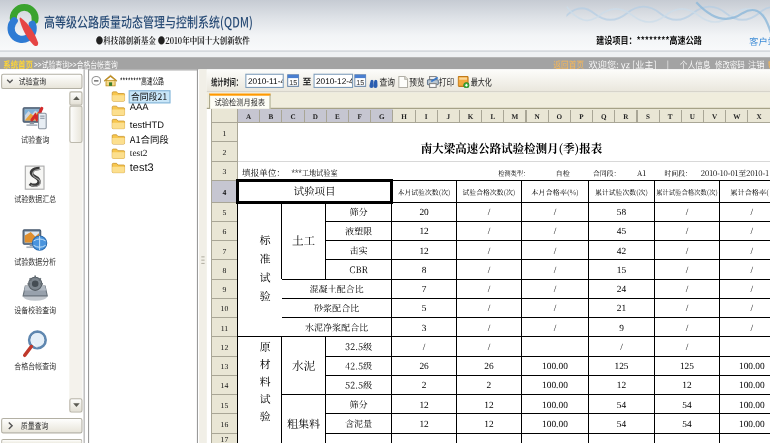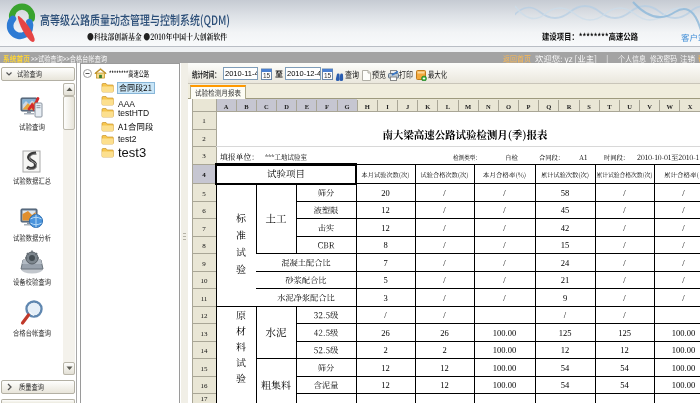--- a/index.html
+++ b/index.html
@@ -276,21 +276,21 @@
             <path d="M4.4 -7.2C3.5 -5.8 2 -4.7 0.3 -4.1C0.5 -3.9 0.7 -3.7 0.8 -3.5C1.2 -3.7 1.7 -3.9 2.1 -4.2V-3.8H6.4V-4.3C6.8 -4.1 7.3 -3.8 7.8 -3.6C7.9 -3.8 8.1 -4 8.2 -4.2C6.9 -4.7 5.7 -5.4 4.7 -6.5L5 -6.9ZM2.4 -4.4C3.1 -4.8 3.7 -5.4 4.3 -6C4.9 -5.4 5.6 -4.8 6.4 -4.4ZM1.7 -2.8V0.7H2.3V0.2H6.3V0.6H6.9V-2.8ZM2.3 -0.4V-2.2H6.3V-0.4Z M10.6 -5.2V-4.6H14.9V-5.2ZM11.6 -3.2H13.9V-1.6H11.6ZM11 -3.8V-0.4H11.6V-1.1H14.5V-3.8ZM9.2 -6.7V0.7H9.9V-6.1H15.6V-0.1C15.6 0 15.6 0.1 15.4 0.1C15.3 0.1 14.8 0.1 14.3 0.1C14.4 0.2 14.5 0.5 14.5 0.7C15.2 0.7 15.7 0.7 15.9 0.6C16.2 0.5 16.3 0.3 16.3 -0.1V-6.7Z M21.6 -6.8V-5.8C21.6 -5.2 21.4 -4.4 20.6 -3.9C20.7 -3.8 21 -3.6 21 -3.5C22 -4.1 22.2 -5 22.2 -5.8V-6.3H23.4V-4.7C23.4 -4.1 23.5 -3.9 24 -3.9C24.1 -3.9 24.6 -3.9 24.7 -3.9C24.8 -3.9 25 -3.9 25.1 -3.9C25.1 -4 25.1 -4.3 25.1 -4.4C25 -4.4 24.8 -4.4 24.7 -4.4C24.6 -4.4 24.2 -4.4 24.1 -4.4C24 -4.4 23.9 -4.4 23.9 -4.7V-6.8ZM21 -3.3V-2.7H21.6L21.3 -2.6C21.5 -1.9 21.9 -1.3 22.4 -0.8C21.8 -0.3 21.1 -0 20.3 0.2C20.5 0.3 20.6 0.5 20.7 0.7C21.5 0.5 22.2 0.1 22.8 -0.3C23.4 0.1 24 0.4 24.8 0.7C24.9 0.5 25 0.2 25.2 0.1C24.4 -0.1 23.8 -0.4 23.3 -0.8C23.9 -1.4 24.3 -2.1 24.5 -3.2L24.1 -3.3L24 -3.3ZM21.8 -2.7H23.8C23.6 -2.1 23.2 -1.6 22.8 -1.2C22.4 -1.6 22 -2.1 21.8 -2.7ZM18 -6.4V-1.4L17.3 -1.3L17.4 -0.7L18 -0.8V0.6H18.6V-0.9L20.7 -1.3L20.7 -1.8L18.6 -1.5V-2.8H20.5V-3.3H18.6V-4.5H20.5V-5.1H18.6V-6C19.4 -6.2 20.2 -6.4 20.8 -6.7L20.3 -7.2C19.7 -6.9 18.8 -6.6 18 -6.4Z M25.9 0H29.8V-0.7H28.1C27.8 -0.7 27.4 -0.6 27 -0.6C28.5 -2 29.5 -3.3 29.5 -4.5C29.5 -5.6 28.8 -6.3 27.7 -6.3C26.9 -6.3 26.3 -6 25.8 -5.4L26.3 -5C26.6 -5.4 27.1 -5.7 27.6 -5.7C28.4 -5.7 28.7 -5.2 28.7 -4.5C28.7 -3.4 27.8 -2.2 25.9 -0.5Z M31 0H34.4V-0.6H33.1V-6.2H32.5C32.2 -6 31.8 -5.9 31.2 -5.8V-5.3H32.4V-0.6H31Z" fill="#111"></path>
           </g>
         </svg>
       </div>
     </div>
     <div class="abs" style="left:20px;top:30px;display:flex;align-items:center;height:13px">
       <svg width="13" height="11" viewBox="0 0 13 11">
         <path d="M1 2.5 Q1 1.5 2 1.5 L5 1.5 L6.2 3 L11.5 3 Q12.3 3 12.3 3.8 L12.3 9 Q12.3 10 11.3 10 L2 10 Q1 10 1 9 Z" fill="#f7c64e" stroke="#c7922a" stroke-width="0.7"></path>
         <path d="M1 4.5 L12.3 4.5 L12.3 9 Q12.3 10 11.3 10 L2 10 Q1 10 1 9 Z" fill="#fcdf8e"></path>
       </svg>
-      <div style="margin-left:3px;padding:4px 1px;display:flex;align-items:flex-start;height:12px">
+      <div style="margin-left:3px;padding:4px 1px;display:flex;align-items:flex-end;height:12px">
         <span style="font-size:8.5px;color:#111;font-family:'Liberation Sans';line-height:11px">AAA</span>
       </div>
     </div>
     <div class="abs" style="left:20px;top:43px;display:flex;align-items:flex-start;height:13px">
       <svg width="13" height="11" viewBox="0 0 13 11">
         <path d="M1 2.5 Q1 1.5 2 1.5 L5 1.5 L6.2 3 L11.5 3 Q12.3 3 12.3 3.8 L12.3 9 Q12.3 10 11.3 10 L2 10 Q1 10 1 9 Z" fill="#f7c64e" stroke="#c7922a" stroke-width="0.7"></path>
         <path d="M1 4.5 L12.3 4.5 L12.3 9 Q12.3 10 11.3 10 L2 10 Q1 10 1 9 Z" fill="#fcdf8e"></path>
       </svg>
       <div style="margin-left:3px;padding:0 1px;display:flex;align-items:center;height:12px">
         <span style="font-size:8.5px;color:#111;font-family:'Liberation Sans';line-height:11px">testHTD</span>
@@ -308,30 +308,30 @@
           </g>
         </svg>
       </div>
     </div>
     <div class="abs" style="left:20px;top:69px;display:flex;align-items:center;height:13px">
       <svg width="13" height="11" viewBox="0 0 13 11">
         <path d="M1 2.5 Q1 1.5 2 1.5 L5 1.5 L6.2 3 L11.5 3 Q12.3 3 12.3 3.8 L12.3 9 Q12.3 10 11.3 10 L2 10 Q1 10 1 9 Z" fill="#f7c64e" stroke="#c7922a" stroke-width="0.7"></path>
         <path d="M1 4.5 L12.3 4.5 L12.3 9 Q12.3 10 11.3 10 L2 10 Q1 10 1 9 Z" fill="#fcdf8e"></path>
       </svg>
       <div style="margin-left:3px;padding:0 1px;display:flex;align-items:center;height:12px">
-        <span style="font-size:8.5px;color:#111;font-family:Liberation Sans, sans-serif;line-height:11px">test2</span>
+        <span style="font-size:8.5px;color:#111;font-family:Liberation Serif, serif;line-height:11px">test2</span>
       </div>
     </div>
     <div class="abs" style="left:20px;top:82px;display:flex;align-items:center;height:13px">
       <svg width="13" height="11" viewBox="0 0 13 11">
         <path d="M1 2.5 Q1 1.5 2 1.5 L5 1.5 L6.2 3 L11.5 3 Q12.3 3 12.3 3.8 L12.3 9 Q12.3 10 11.3 10 L2 10 Q1 10 1 9 Z" fill="#f7c64e" stroke="#c7922a" stroke-width="0.7"></path>
         <path d="M1 4.5 L12.3 4.5 L12.3 9 Q12.3 10 11.3 10 L2 10 Q1 10 1 9 Z" fill="#fcdf8e"></path>
       </svg>
       <div style="margin-left:3px;padding:0 1px;display:flex;align-items:center;height:12px">
-        <span style="font-size:13px;color:#111;font-family:'Liberation Sans';line-height:11px">test3</span>
+        <span style="font-size:10px;color:#111;font-family:'Liberation Sans';line-height:11px">test3</span>
       </div>
     </div>
   </div>
 <div class="abs" style="left:181px;top:63px;width:7px;height:340px;background:#f1efe7">
     <div style="position:absolute;left:2px;top:170px;width:3px;height:1px;background:#b5b2a6"></div>
     <div style="position:absolute;left:2px;top:173px;width:3px;height:1px;background:#b5b2a6"></div>
     <div style="position:absolute;left:2px;top:176px;width:3px;height:1px;background:#b5b2a6"></div>
   </div>
 <div class="abs" style="left:188px;top:63px;width:512px;height:21px;background:linear-gradient(#fdfdfb,#eae7dd);border-bottom:1px solid #c9c5b9">
     <div class="abs" style="left:4px;top:6px">

